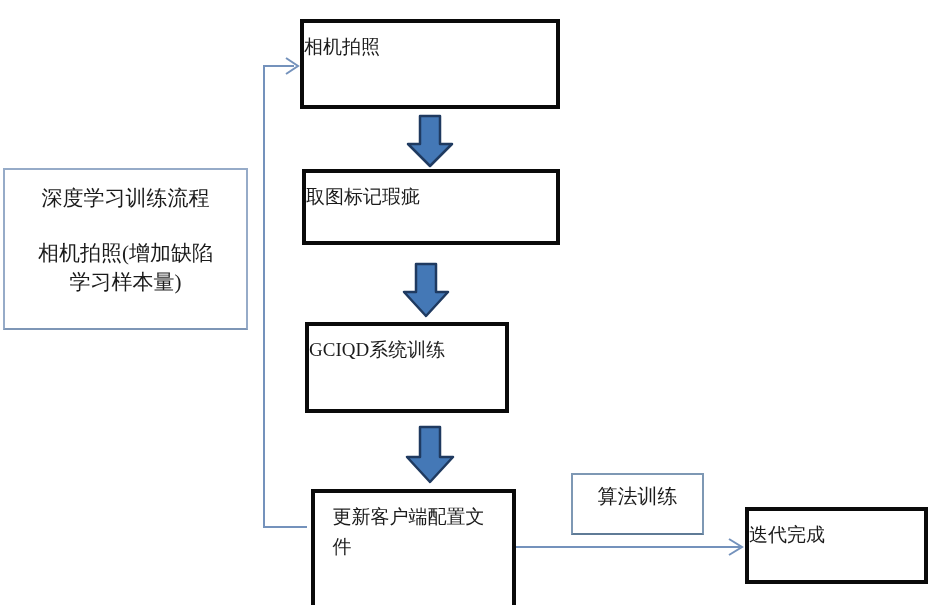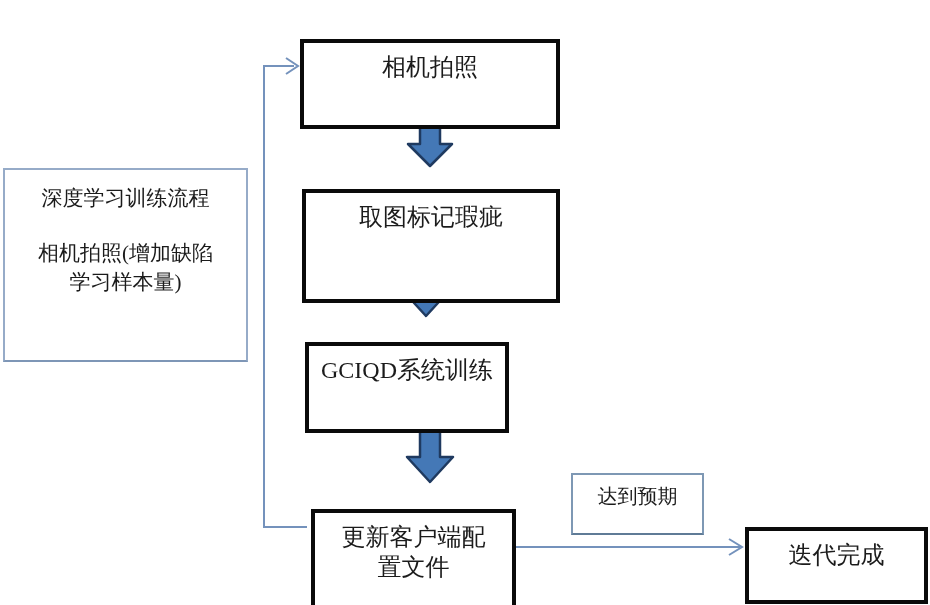--- a/index.html
+++ b/index.html
@@ -15,41 +15,39 @@
   svg.overlay {
     position: absolute;
     left: 0; top: 0;
     width: 930px; height: 605px;
     z-index: 1;
   }
   .node {
     position: absolute;
     box-sizing: border-box;
     background: #ffffff;
-    text-align: center;
     z-index: 2;
-    font-size: 24px;
+    font-size: 19px;
     line-height: 30px;
-    margin-top: 20px;
   }
   .node--black {
     border: 4px solid #0a0a0a;
     padding-top: 9px;
   }
   .node--camera   { left: 300px; top: 19px;  width: 260px; height: 90px;  }
-  .node--mark     { left: 302px; top: 169px; width: 258px; height: 114px;  }
+  .node--mark     { left: 302px; top: 169px; width: 258px; height: 76px;  }
   .node--train    { left: 305px; top: 322px; width: 204px; height: 91px;  }
   .node--update   { left: 311px; top: 489px; width: 205px; height: 121px; }
   .node--done     { left: 745px; top: 507px; width: 183px; height: 77px;  }
   .node--update .wrap-label { max-width: 162px; margin: 0 auto; }
 
   .side-note {
     position: absolute;
     left: 3px; top: 168px;
-    width: 245px; height: 194px;
+    width: 245px; height: 162px;
     box-sizing: border-box;
     border: 2px solid #96abc8;
     border-bottom-color: #7e96b6;
     background: #ffffff;
     text-align: center;
     font-size: 21px;
     line-height: 29px;
     z-index: 2;
     padding-top: 14px;
   }
@@ -109,16 +107,16 @@
   <div class="node node--black node--done">
     <span>迭代完成</span>
   </div>
 
   <div class="side-note">
     <div class="note-title">深度学习训练流程</div>
     <div class="note-body">相机拍照(增加缺陷学习样本量)</div>
   </div>
 
   <div class="edge-label">
-    <span>达到预期</span>
+    <span>算法训练</span>
   </div>
 
 </div>
 
 </body></html>

